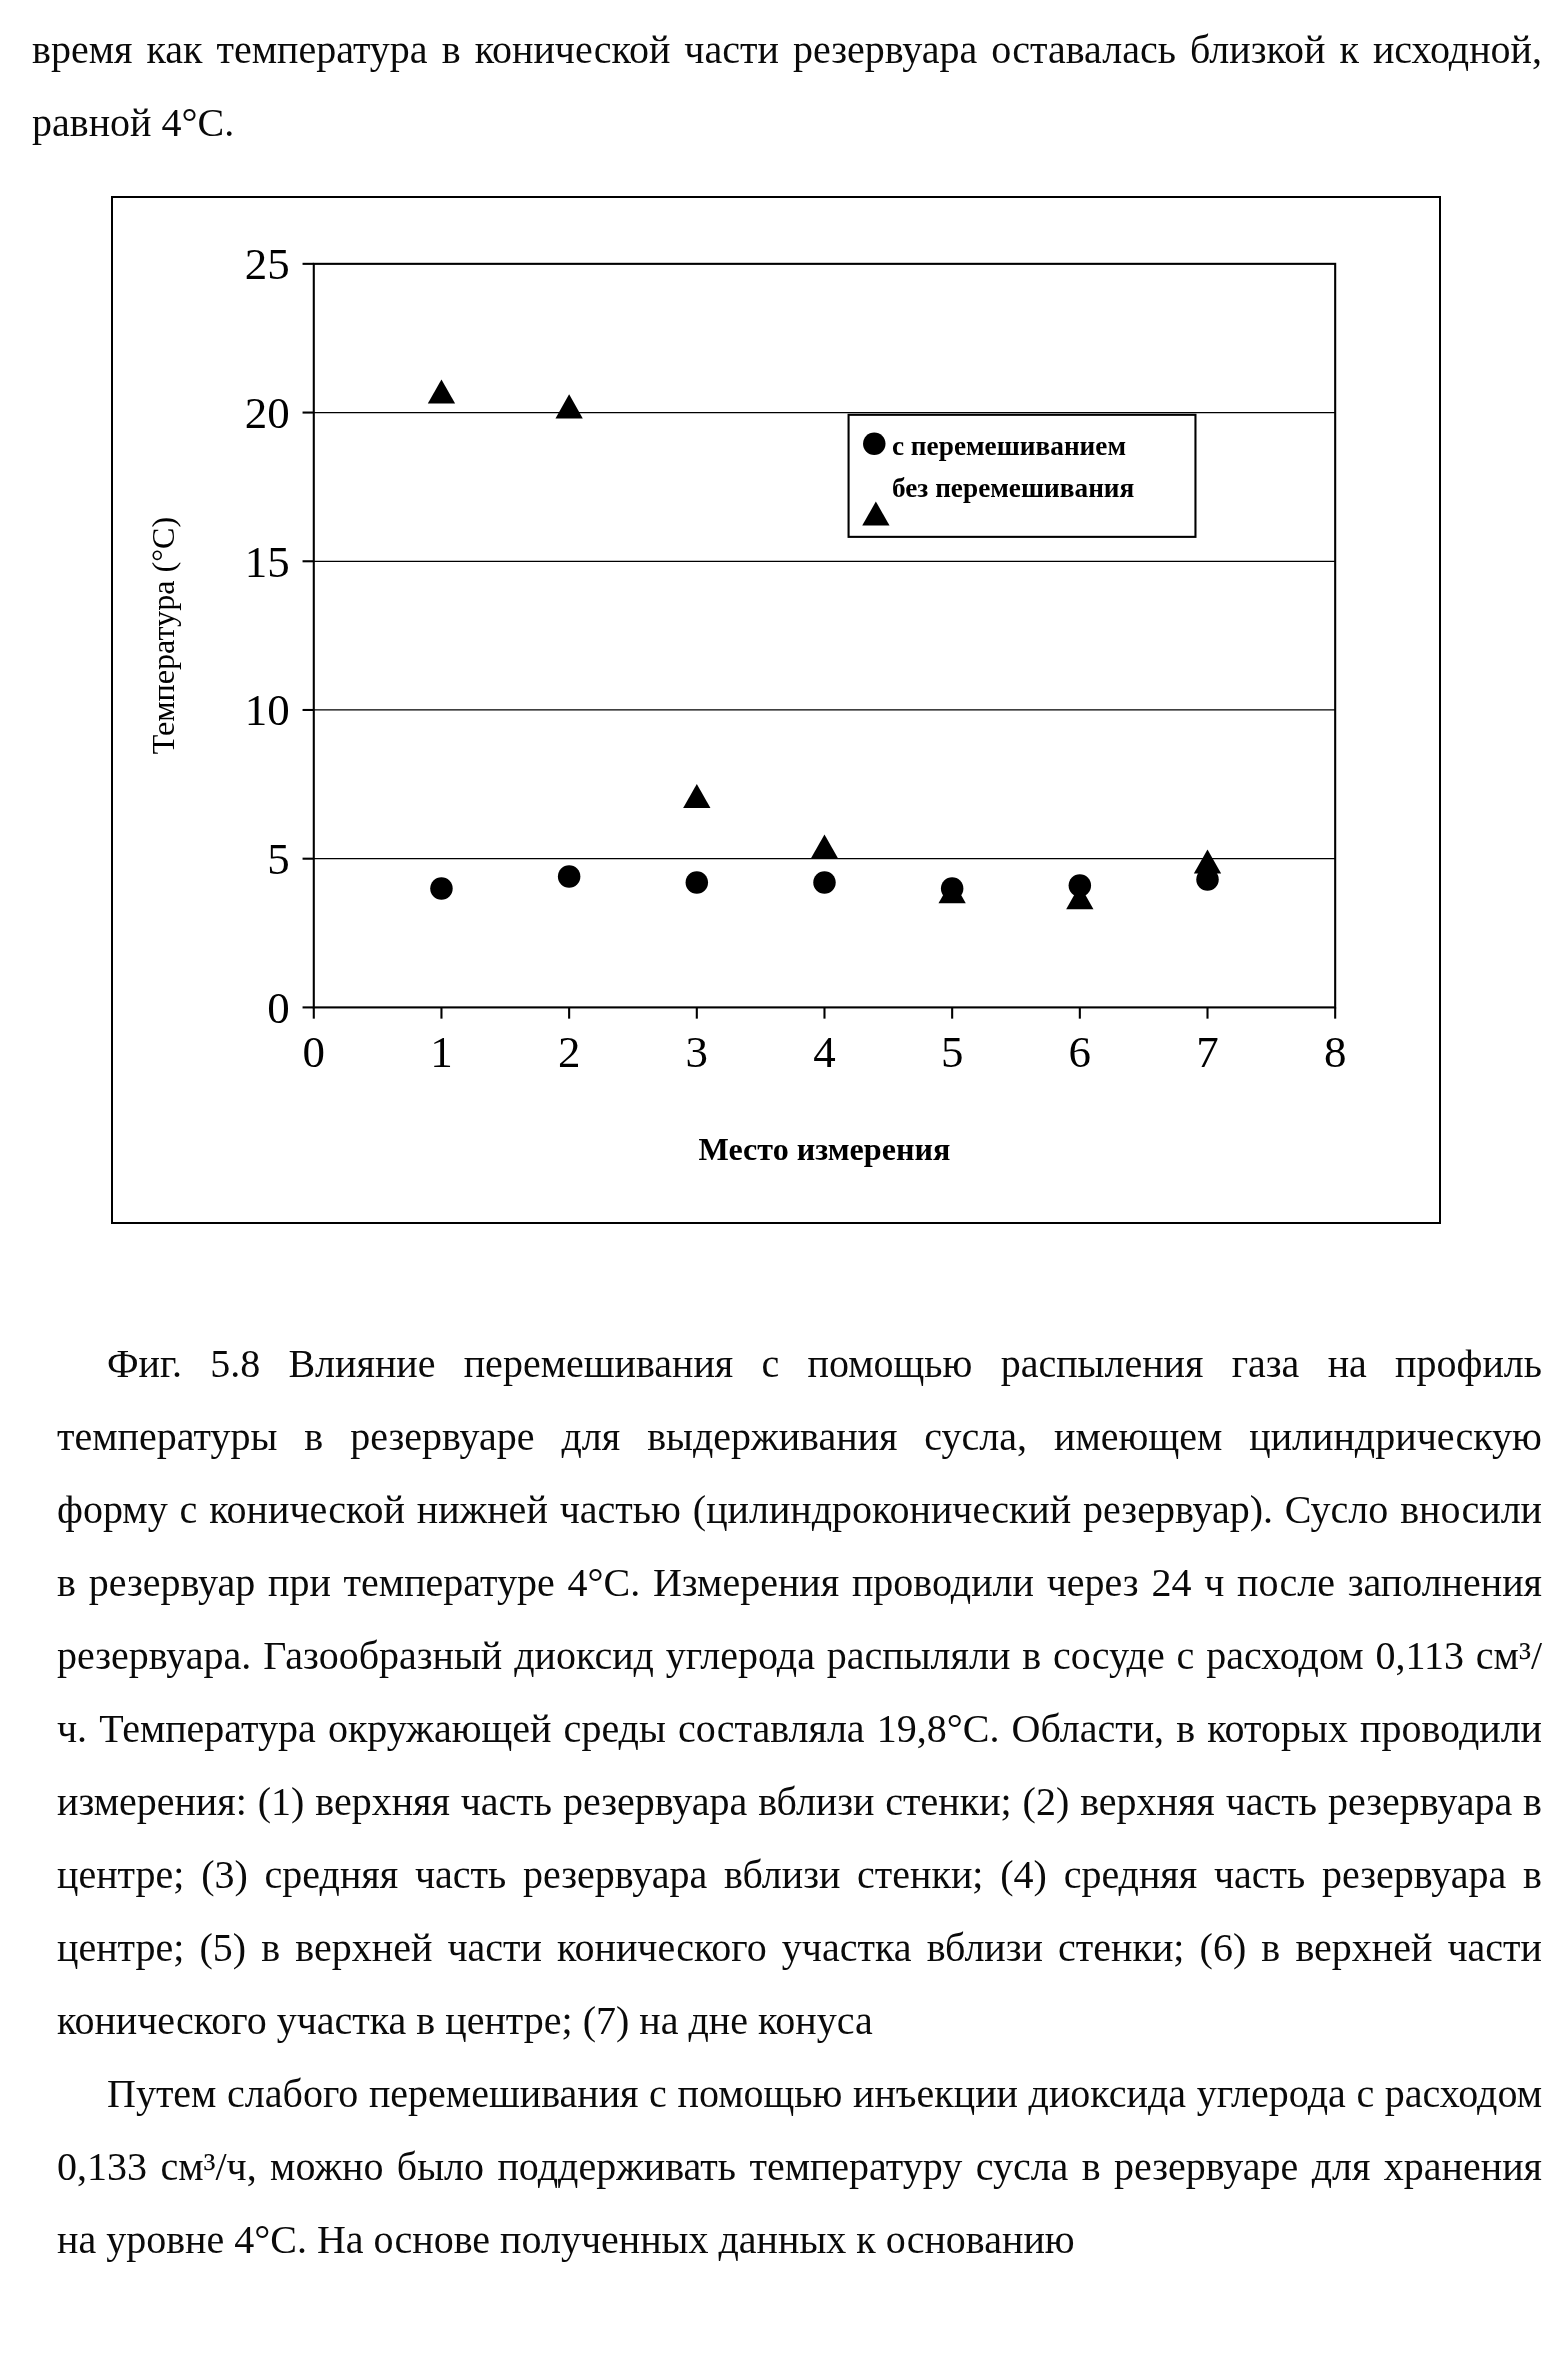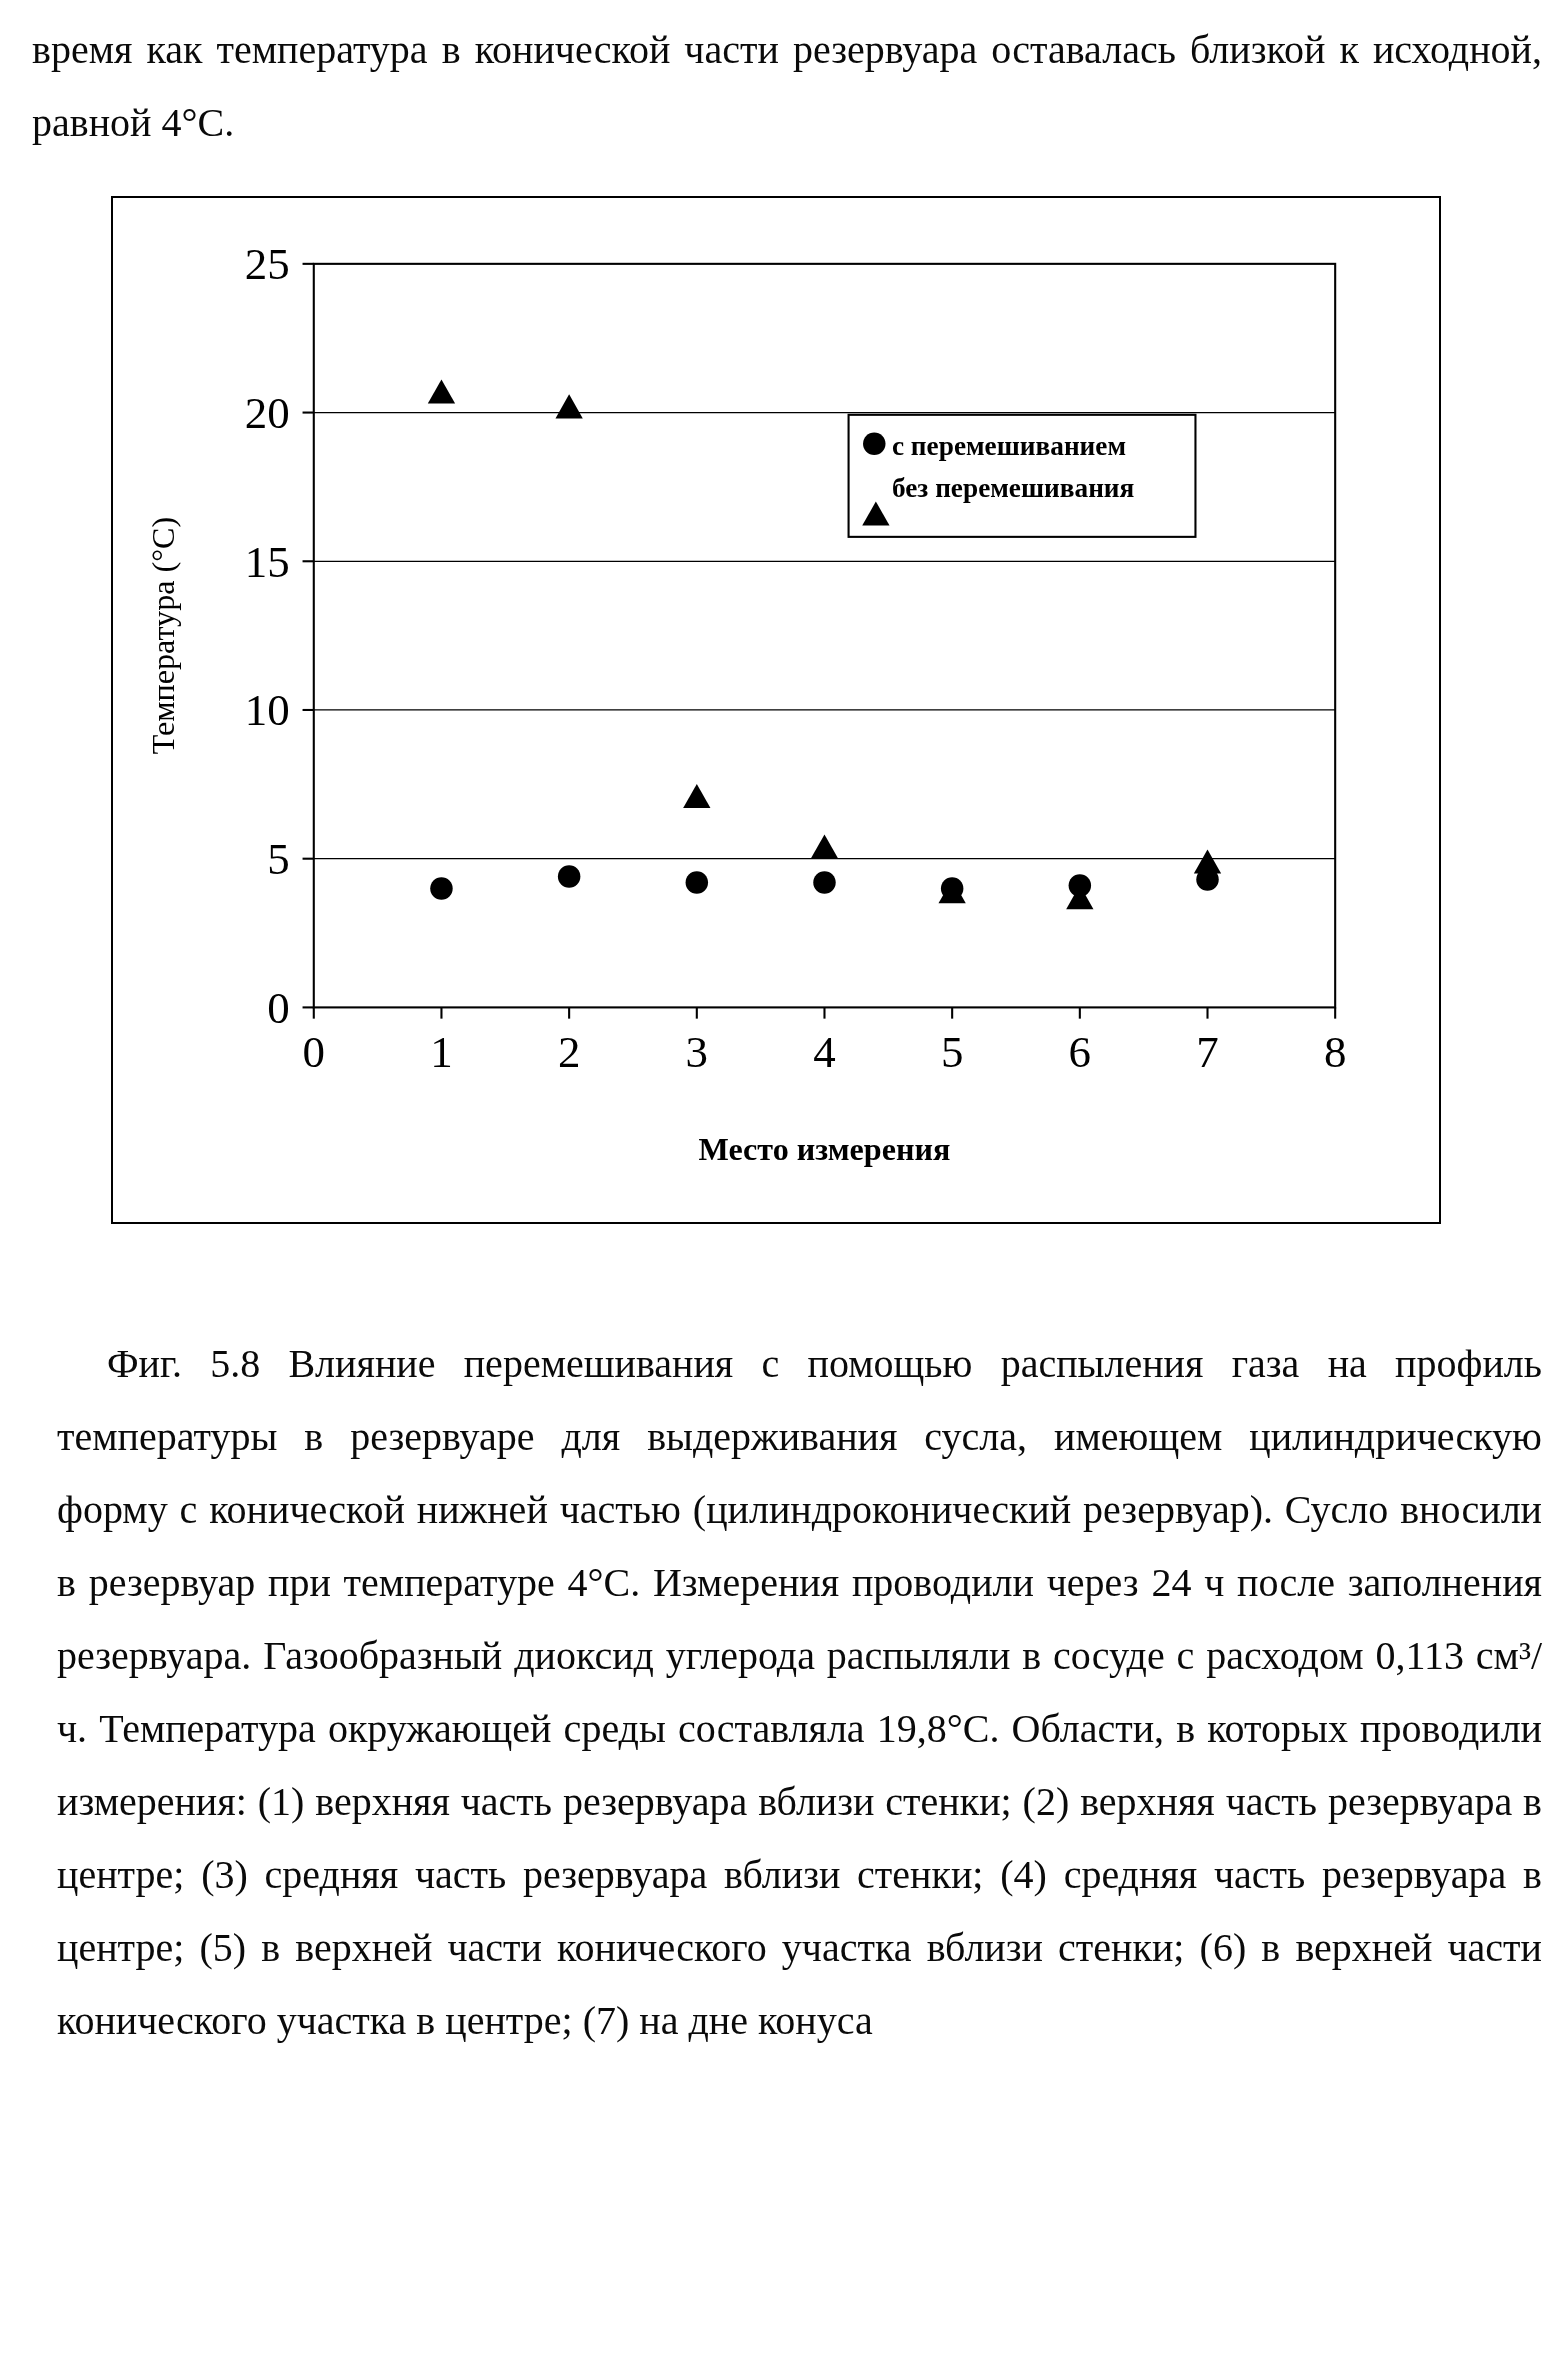--- a/index.html
+++ b/index.html
@@ -91,15 +91,16 @@
         <polygon points="727,729.72 744,759.72 710,759.72" fill="#000"></polygon>
         <polygon points="886,792.688 903,822.688 869,822.688" fill="#000"></polygon>
         <polygon points="1045,848.248 1062,878.248 1028,878.248" fill="#000"></polygon>
         <polygon points="1204,855.656 1221,885.656 1187,885.656" fill="#000"></polygon>
         <polygon points="1363,811.208 1380,841.208 1346,841.208" fill="#000"></polygon>
       </svg>
   </div>
 
   <p class="body-text indent caption">Фиг. 5.8 Влияние перемешивания с помощью распыления газа на профиль температуры в резервуаре для выдерживания сусла, имеющем цилиндрическую форму с конической нижней частью (цилиндроконический резервуар). Сусло вносили в резервуар при температуре 4°С. Измерения проводили через 24 ч после заполнения резервуара. Газообразный диоксид углерода распыляли в сосуде с расходом 0,113 см³/ч. Температура окружающей среды составляла 19,8°С. Области, в которых проводили измерения: (1) верхняя часть резервуара вблизи стенки; (2) верхняя часть резервуара в центре; (3) средняя часть резервуара вблизи стенки; (4) средняя часть резервуара в центре; (5) в верхней части конического участка вблизи стенки; (6) в верхней части конического участка в центре; (7) на дне конуса</p>
 
+  <p class="body-text indent">Путем слабого перемешивания с помощью инъекции диоксида углерода с расходом 0,133 см³/ч, можно было поддерживать температуру сусла в резервуаре для хранения на уровне 4°С. На основе полученных данных к основанию</p>
 
 </div>
 
 
 </body></html>

